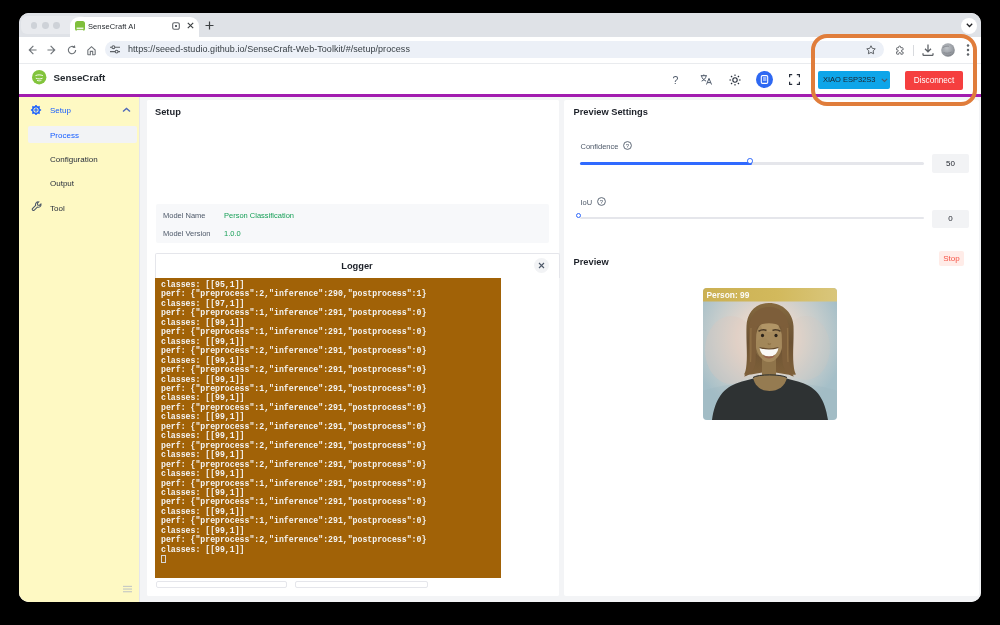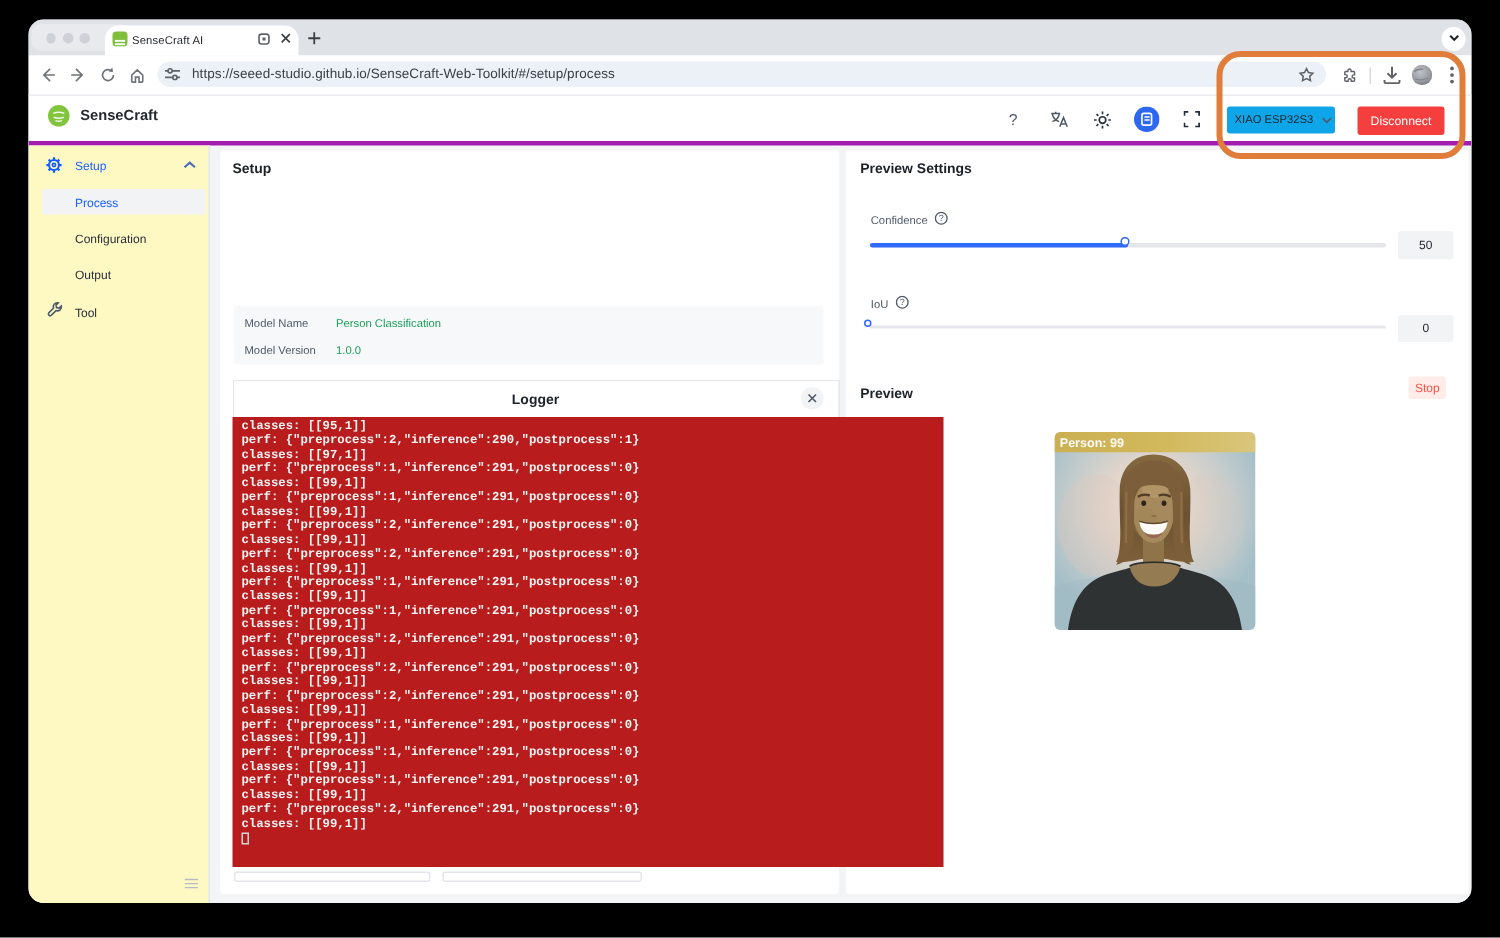--- a/index.html
+++ b/index.html
@@ -25,21 +25,21 @@
 .btndisc{position:absolute;left:886px;top:7.5px;width:58px;height:19px;background:#f53f3f;border-radius:2px;font-size:8.2px;color:#fff;display:flex;align-items:center;justify-content:center}
 .sidebar{position:absolute;left:0;top:33.5px;width:121px;height:505.5px;background:#fef9c3;border-right:1px solid #e5e6eb}
 .mi{position:absolute;left:31px;font-size:8px;color:#1d2129;white-space:nowrap}
 .cardL{position:absolute;left:128px;top:37px;width:412px;height:496px;background:#fff;border-radius:2px}
 .cardR{position:absolute;left:545px;top:37px;width:415px;height:496px;background:#fff;border-radius:2px}
 .ctitle{font-weight:bold;font-size:9.3px;color:#1d2129;position:absolute}
 .gbox{position:absolute;left:9px;background:#f7f8fa;border-radius:2px;width:393px}
 .row{position:absolute;font-size:7.5px;white-space:nowrap}
 .lbl{color:#4e5969}
 .val{color:#18a058;position:absolute;left:61px}
-.term{position:absolute;left:8px;top:177.5px;width:474px;height:300.5px;background:#b91c1c;color:#f4f4f4;font-family:"Liberation Mono",monospace;font-size:8.2px;line-height:9.45px;font-weight:bold;padding:2.5px 0 0 6px;white-space:pre;overflow:hidden}
+.term{position:absolute;left:8px;top:177.5px;width:346px;height:300.5px;background:#a16207;color:#f4f4f4;font-family:"Liberation Mono",monospace;font-size:8.2px;line-height:9.45px;font-weight:bold;padding:2.5px 0 0 6px;white-space:pre;overflow:hidden}
 .slider{position:absolute;height:2.6px;border-radius:2px;background:#e5e6eb}
 .sliderfill{position:absolute;height:2.6px;border-radius:2px;background:#306aff}
 .knob{position:absolute;width:5.6px;height:5.6px;background:#fff;border:1.9px solid #2f68fa;border-radius:50%}
 .vbox{position:absolute;left:368px;width:37px;height:18.5px;background:#f2f3f5;border-radius:2px;font-size:8px;color:#1d2129;display:flex;align-items:center;justify-content:center}
 .orange{position:absolute;left:811px;top:34px;width:166px;height:71.5px;border:4.5px solid #e07d3b;border-radius:16px;z-index:50}
 </style>
 </head>
 <body>
 <div id="win">
   <div class="tabstrip">

